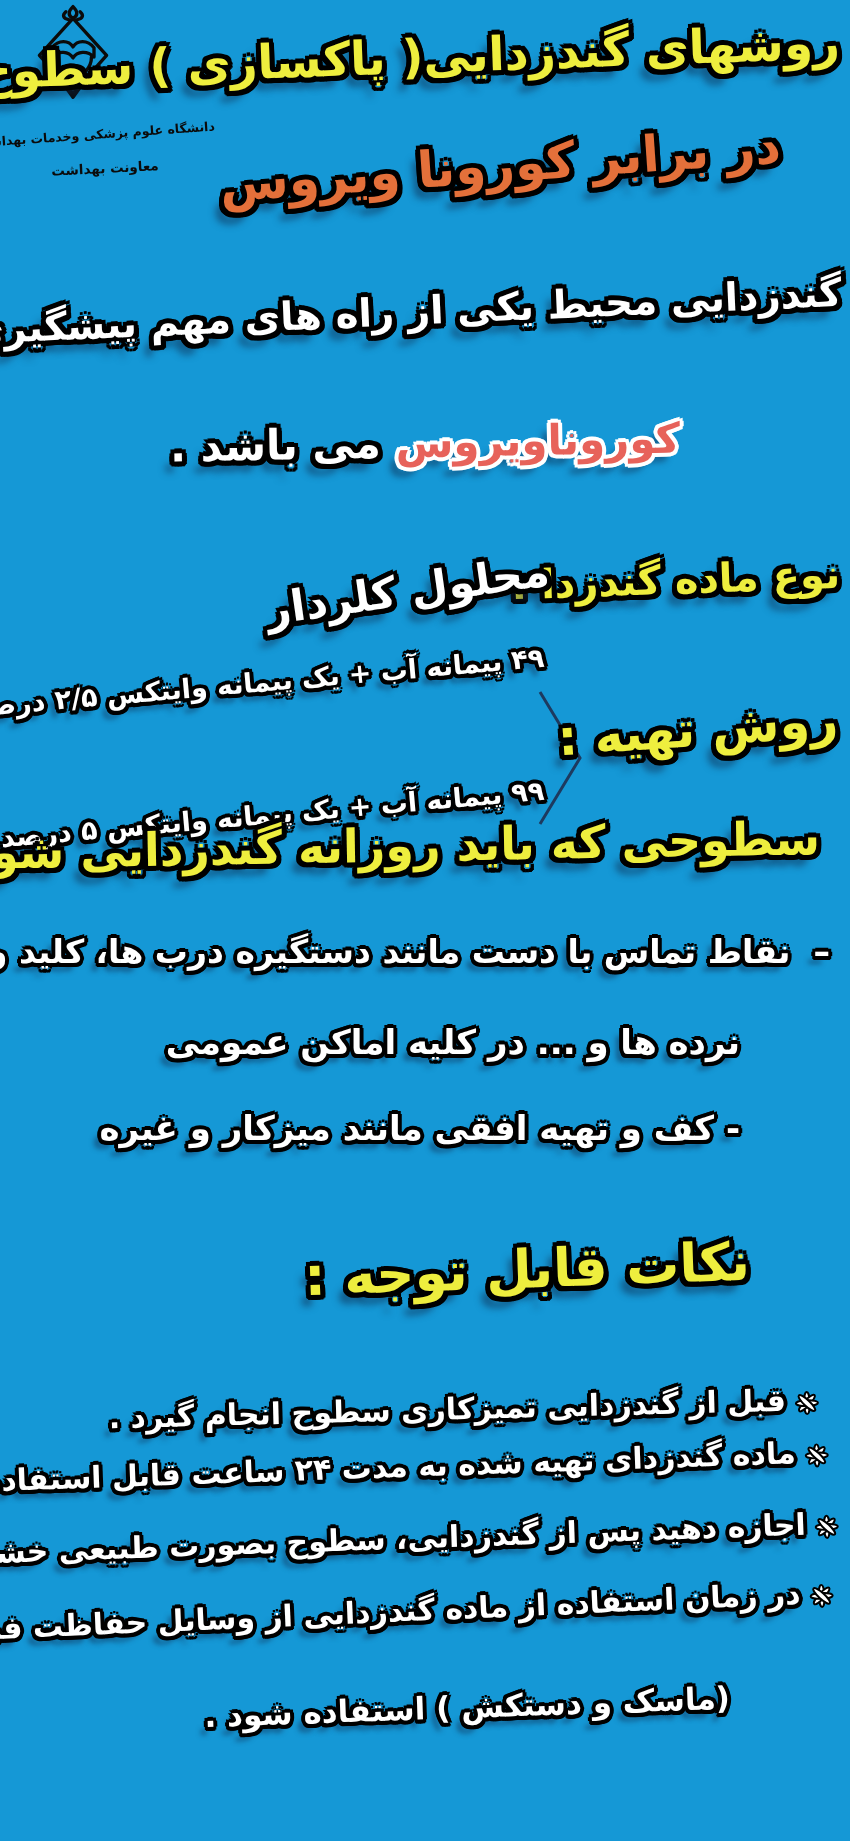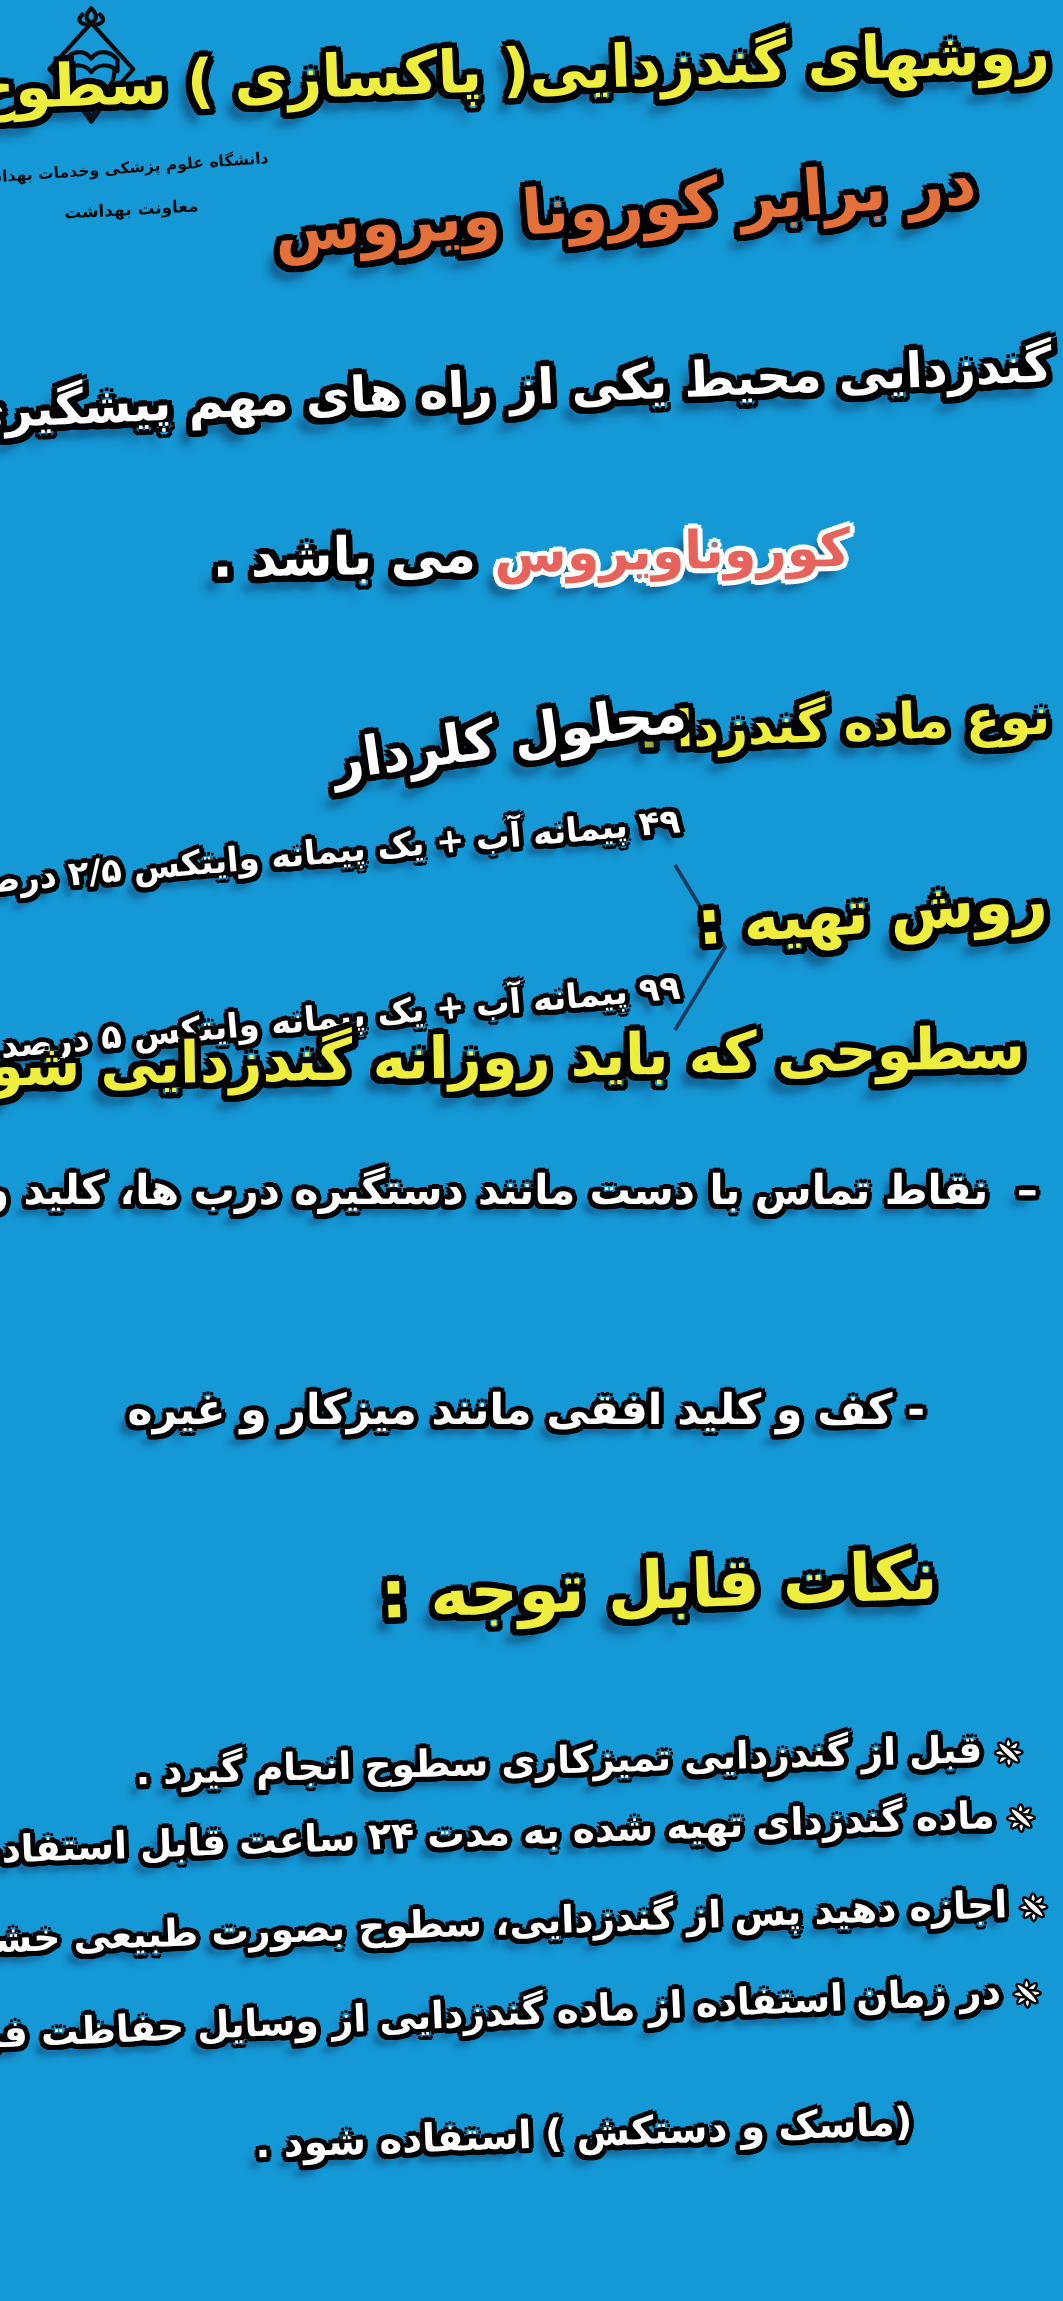--- a/index.html
+++ b/index.html
@@ -92,22 +92,23 @@
       <polyline points="4,4 44,70 4,136"></polyline>
     </svg>
   </span>
   <div class="abs yellow o-heavy" style="left:582px;top:700px;width:256px;font-size:49px;transform:rotate(-4deg);">روش تهیه :</div>
 
   <div class="abs yellow o-heavy" style="left:30px;top:818px;width:790px;font-size:46px;transform:rotate(-1deg);">سطوحی که باید روزانه گندزدایی شوند:</div>
 
   <div class="abs white o-med" style="left:35px;top:932px;width:795px;font-size:33px;">
     <span>–</span>&nbsp;&nbsp;<span>نقاط تماس با دست مانند دستگیره درب ها، کلید و پریزها</span>
   </div>
+  <div class="abs white o-med" style="left:180px;top:1022px;width:560px;font-size:34px;">نرده ها و ... در کلیه اماکن عمومی</div>
   <div class="abs white o-med" style="left:120px;top:1108px;width:620px;font-size:34px;">
-    <span>-</span>&nbsp;<span>کف و کلید افقی مانند میزکار و غیره</span>
+    <span>-</span>&nbsp;<span>کف و تهیه افقی مانند میزکار و غیره</span>
   </div>
 
   <div class="abs yellow o-heavy" style="left:330px;top:1238px;width:420px;font-size:53px;transform:rotate(-2deg);">نکات قابل توجه :</div>
 
   <div class="abs white o-med" style="left:190px;top:1390px;width:630px;font-size:30px;transform:rotate(-1.5deg);">
     <span class="flower">
       <svg width="26" height="26" viewBox="0 0 40 40">
         <g stroke="#000" stroke-width="3" fill="#fff">
           <ellipse cx="20" cy="20" rx="4.5" ry="17"></ellipse>
           <ellipse cx="20" cy="20" rx="4.5" ry="17" transform="rotate(45 20 20)"></ellipse>

